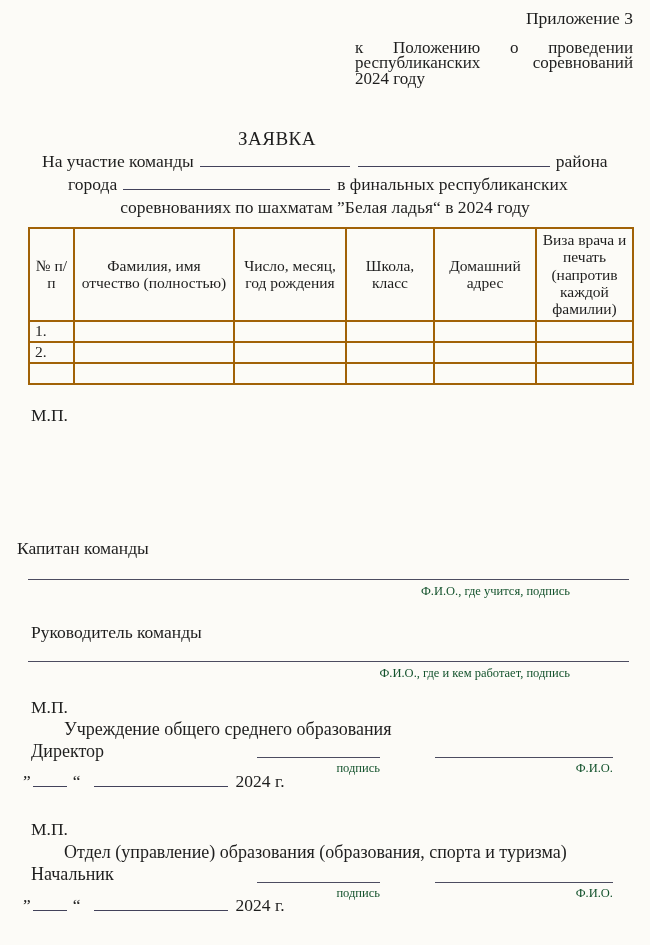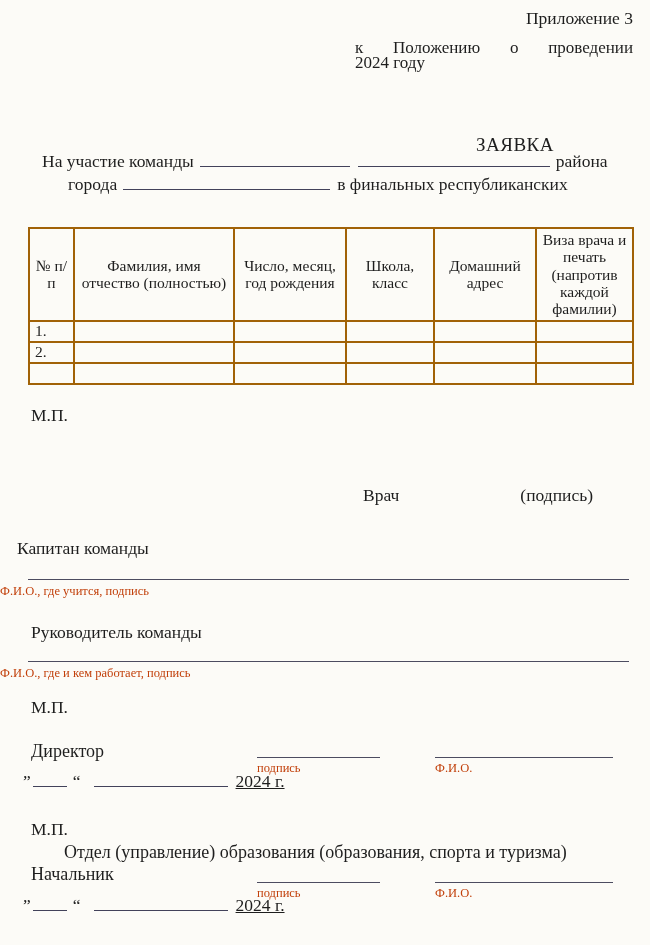--- a/index.html
+++ b/index.html
@@ -12,28 +12,28 @@
     overflow:hidden;
   }
   .t { position:absolute; font-size:17.5px; white-space:nowrap;text-align:right; }
   .blank {
     display:inline-block;
     border-bottom:1.5px solid #42425a;
     height:13px;
     vertical-align:baseline;
   }
   .rule { position:absolute; height:0; border-top:1.5px solid #4c4c60; }
-  .caption { position:absolute; font-size:12.5px; text-align:left; color:#c2410c; }
+  .caption { position:absolute; font-size:12.5px; text-align:right; color:#14532d; }
 
   
   .appendix-num { position:absolute; top:8px; right:17px; font-size:17.5px;margin-left:35px; }
   .appendix-block { position:absolute; left:355px; top:40px; width:278px; font-size:17px; line-height:15.3px; }
   .jline { text-align:justify; text-align-last:justify; }
   .jlast { text-align:left; }
-  .form-title { left:0; top:134px; width:554px; font-size:19px; letter-spacing:0.5px; }
+  .form-title { left:0; top:128px; width:554px; text-align:center; font-size:19px; letter-spacing:0.5px; }
 
   
   .line1 { left:42px; top:151px; }
   .line1 .b1 { width:150px; margin:0 5px 0 6px; }
   .line1 .b2 { width:192px; margin:0 6px 0 3px; }
   .line2 { left:68px; top:174px; }
   .line2 .b1 { width:207px; margin:0 7px 0 6px; }
   .line3 { left:0; top:197px; width:650px; text-align:center; }
 
   
@@ -72,41 +72,43 @@
   .dept-org { left:64px; top:842px; font-size:18px; }
   .head-label { left:31px; top:864px; font-size:18px; }
   .sig-rule-d { left:257px; top:882px; width:123px; }
   .fio-rule-d { left:435px; top:882px; width:178px; }
   .sig-cap-d { left:257px; top:886px; width:123px; }
   .fio-cap-d { left:435px; top:886px; width:178px; }
   .date-d { left:23px; top:895px; }
 
   .date-row .day { width:34px; margin:0 6px 0 2px; }
   .date-row .month { width:134px; margin-left:13px; }
-  .date-row .year { margin-left:8px;text-decoration:underline; }
+  .date-row .year { margin-left:8px; }
 </style>
 </head>
 <body>
 
 <div class="page">
 
   <div class="appendix-num">Приложение 3</div>
   <div class="appendix-block">
     <div class="jline">к Положению о проведении</div>
+    <div class="jline">республиканских соревнований</div>
     <div class="jlast">2024 году</div>
   </div>
 
   <div class="t form-title">ЗАЯВКА</div>
 
   <div class="t line1">
     <span>На участие команды</span><span class="blank b1"></span><span class="blank b2"></span><span>района</span>
   </div>
   <div class="t line2">
     <span>города</span><span class="blank b1"></span><span>в финальных республиканских</span>
   </div>
+  <div class="t line3">соревнованиях по шахматам ”Белая ладья“ в 2024 году</div>
 
   <table class="roster">
     <colgroup>
       <col style="width:45px">
         <col style="width:160px">
         <col style="width:112px">
       <col style="width:88px">
         <col style="width:102px">
         <col style="width:97px">
     </colgroup>
@@ -140,34 +142,31 @@
       <td></td>
       <td></td>
       <td></td>
       <td></td>
       <td></td>
     </tr>
   </tbody>
     </table>
 
   <div class="t mp1">М.П.</div>
-  <div class="t vrach-row">
-    <span>Врач</span>
-    <span>(подпись)</span>
-  </div>
 
   <div class="t captain-label">Капитан команды</div>
   <div class="rule rule1"></div>
   <div class="caption caption1">Ф.И.О., где учится, подпись</div>
 
   <div class="t leader-label">Руководитель команды</div>
   <div class="rule rule2"></div>
   <div class="caption caption2">Ф.И.О., где и кем работает, подпись</div>
 
   <div class="t mp2">М.П.</div>
+  <div class="t school-org">Учреждение общего среднего образования</div>
   <div class="t director-label">Директор</div>
   <div class="rule sig-rule-s"></div>
   <div class="rule fio-rule-s"></div>
   <div class="caption sig-cap-s">подпись</div>
   <div class="caption fio-cap-s">Ф.И.О.</div>
   <div class="t date-s date-row">
     <span>”</span><span class="blank day"></span><span>“</span><span class="blank month"></span><span class="year">2024 г.</span>
   </div>
 
   <div class="t mp3">М.П.</div>

